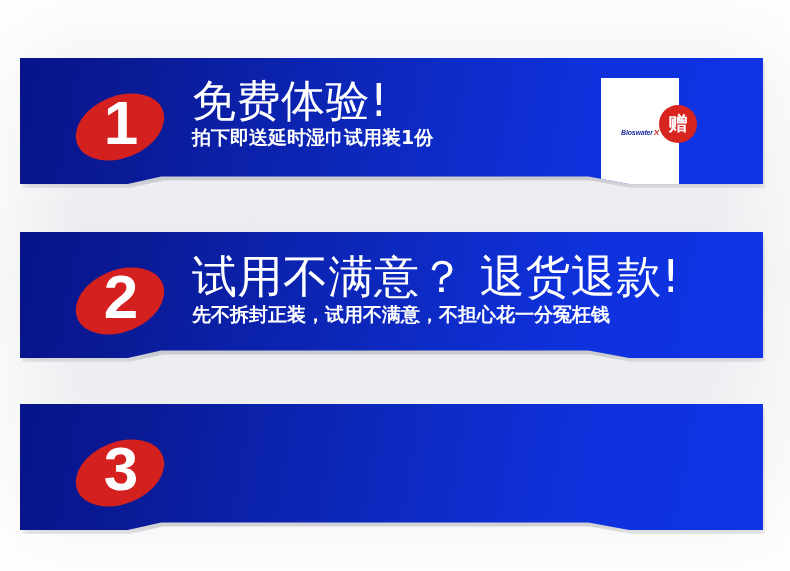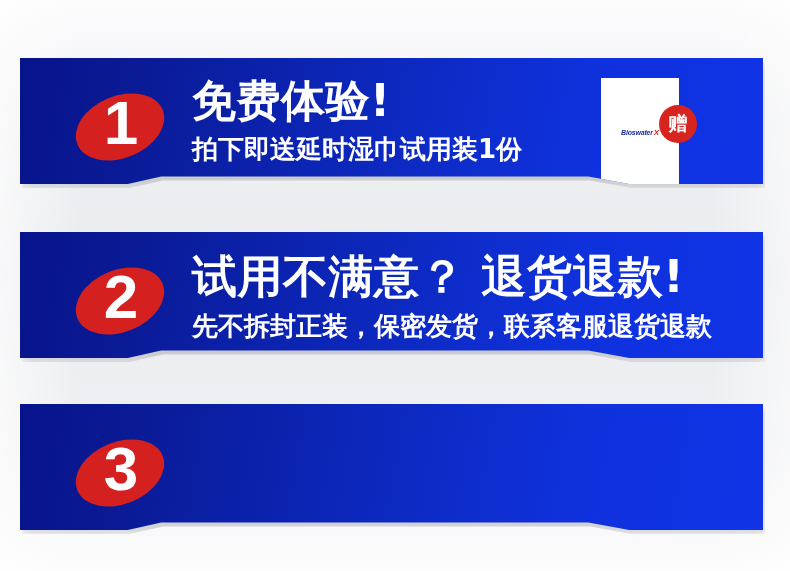--- a/index.html
+++ b/index.html
@@ -93,32 +93,31 @@
   
   .text-block {
     position: absolute;
     left: 172px;
     top: 18px;
     width: 540px;
   }
   .headline {
     color: #ffffff;
     font-size: 44px;
-    font-weight: bold;
+    font-weight: normal;
     line-height: 1.12;
     letter-spacing: 0.5px;
     white-space: nowrap;
     font-family: "DejaVu Sans", "Liberation Sans", sans-serif;
   }
   .subline {
     color: #ffffff;
-    font-size: 26px;
+    font-size: 19px;
     font-weight: bold;
     line-height: 1.3;
-    margin-top: 8px;
     white-space: nowrap;
     font-family: "DejaVu Sans", "Liberation Sans", sans-serif;
   }
   .banner-2 .headline, .banner-3 .headline { font-size: 45px; }
   .banner-2 .text-block, .banner-3 .text-block { top: 20px; }
 
   
   .product-card {
     position: absolute;
     left: 581px;
@@ -201,21 +200,21 @@
     <div class="banner-shadow"></div>
     <div class="banner-body">
 
       <div class="num-wrap">
         <div class="num-ellipse"></div>
         <div class="num-text">2</div>
       </div>
 
       <div class="text-block">
         <div class="headline">试用不满意？  退货退款!</div>
-        <div class="subline">先不拆封正装，保密发货，联系客服退货退款</div>
+        <div class="subline">先不拆封正装，试用不满意，不担心花一分冤枉钱</div>
       </div>
 
     </div>
   </div>
 
   <div class="banner banner-3" style="top:404px;">
     <div class="banner-shadow"></div>
     <div class="banner-body">
 
       <div class="num-wrap">

